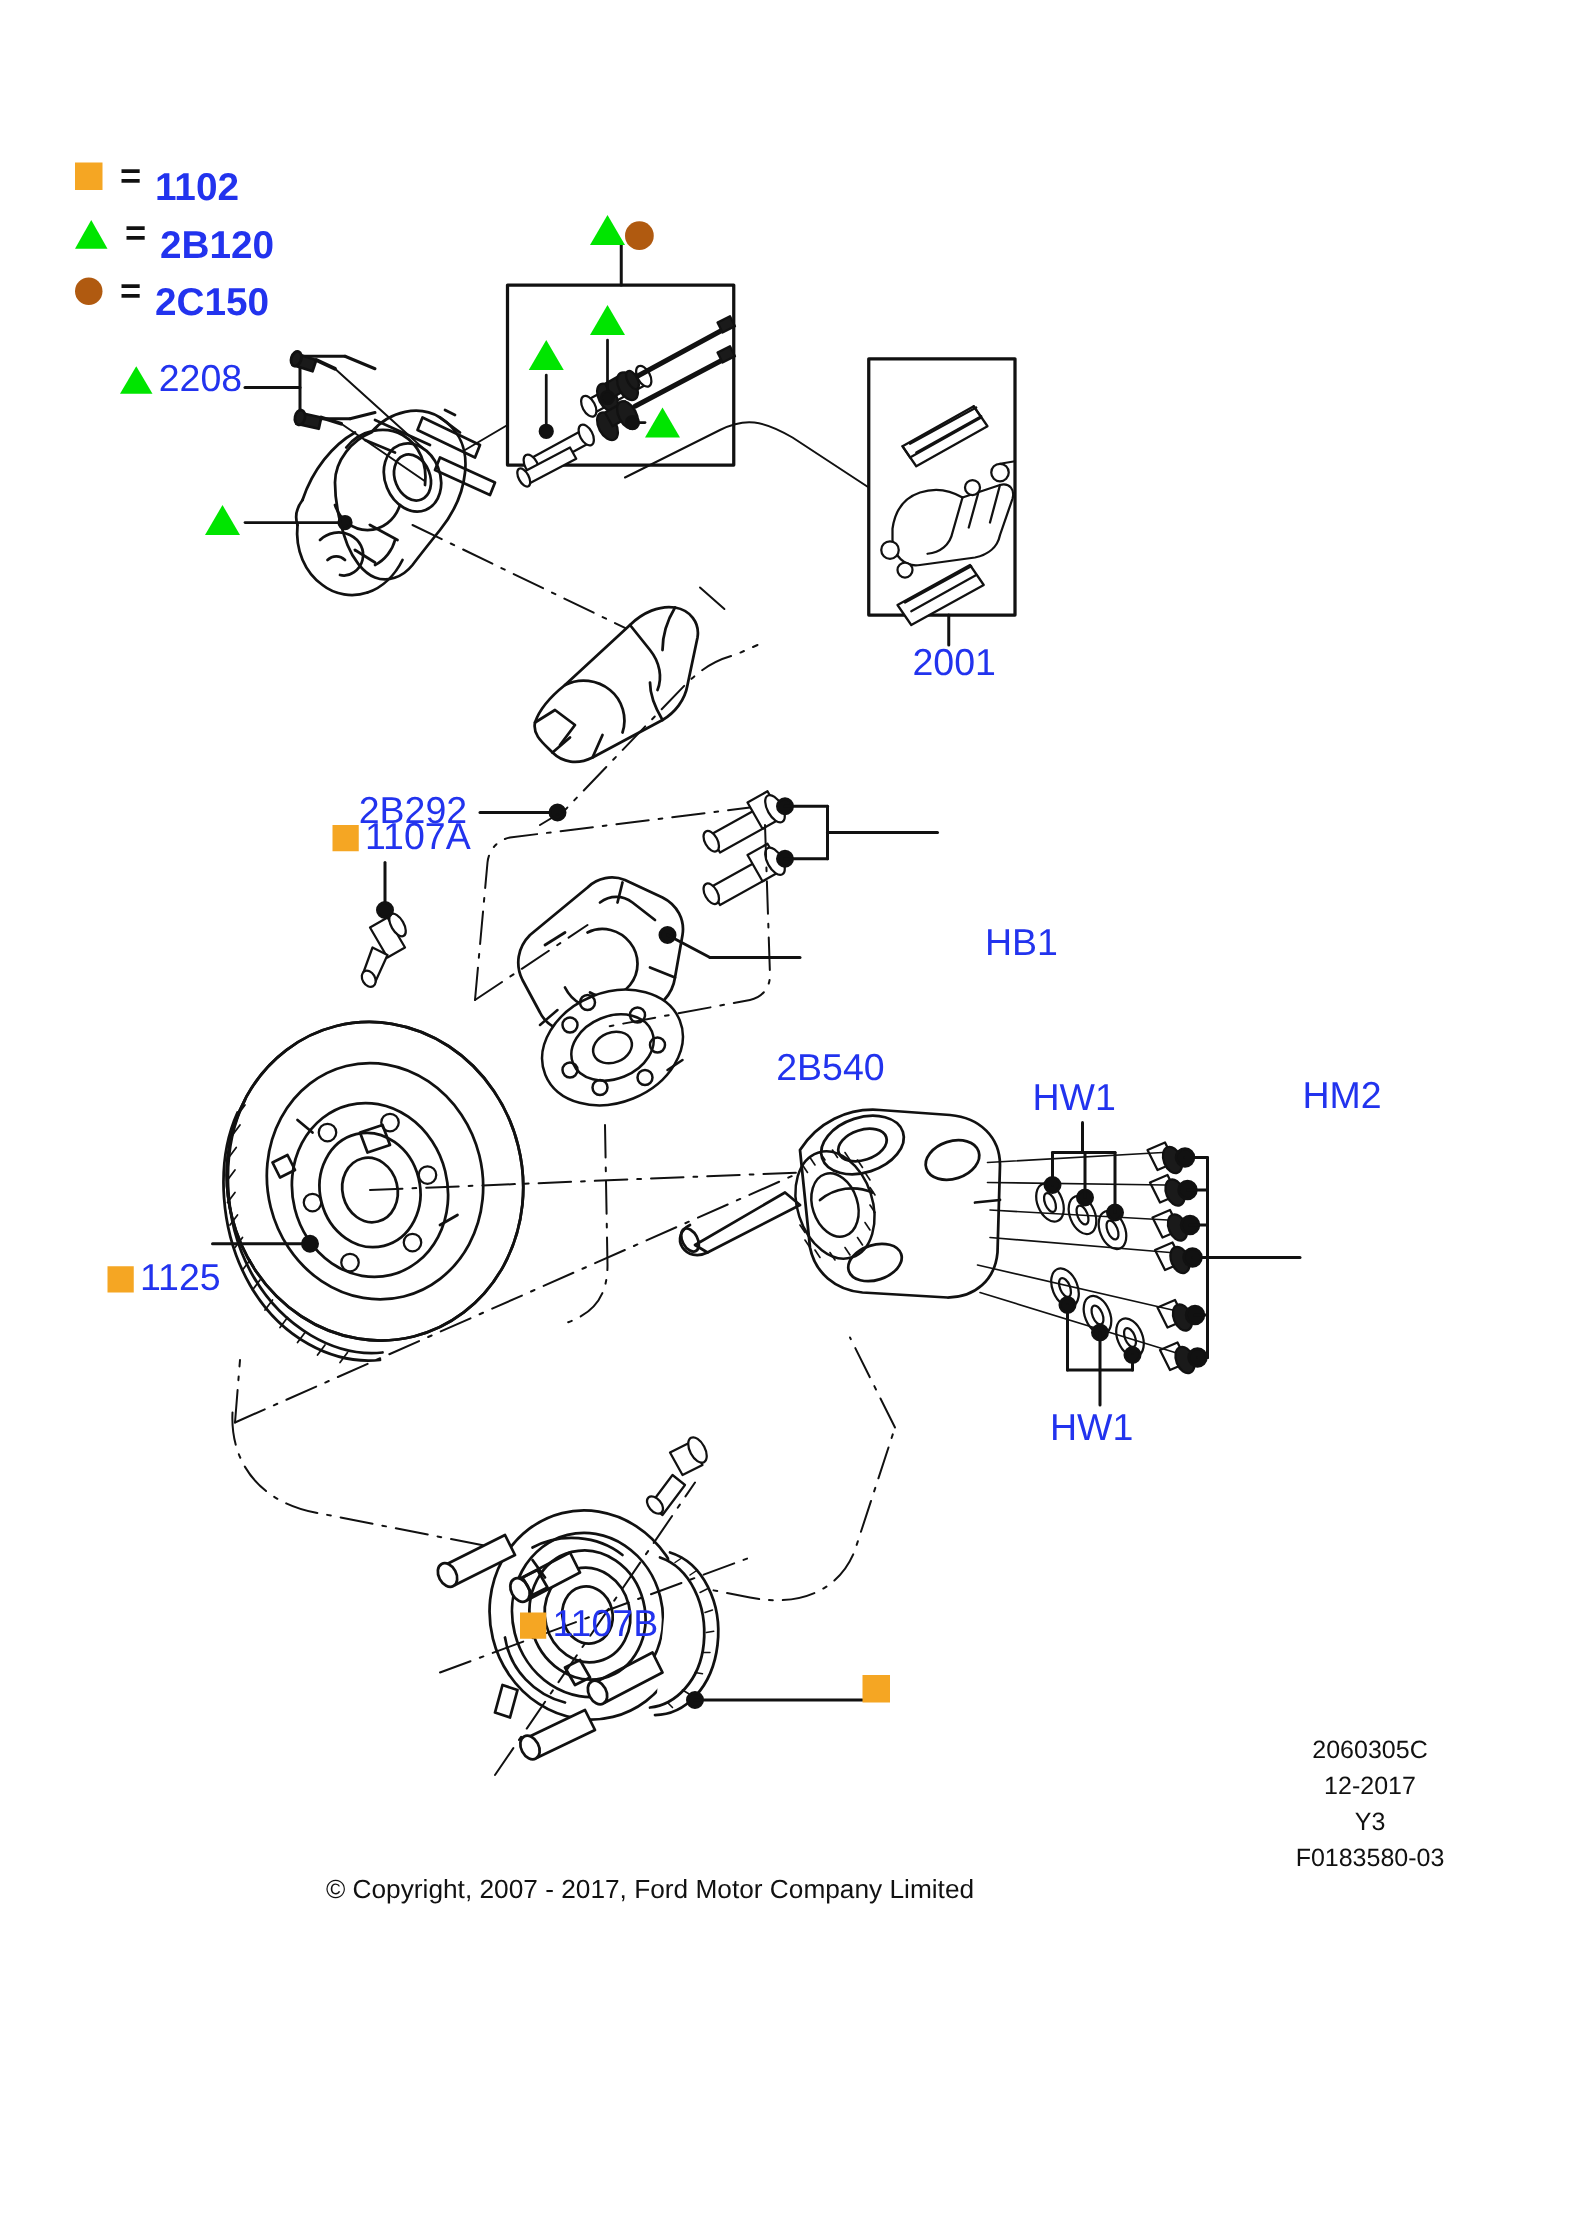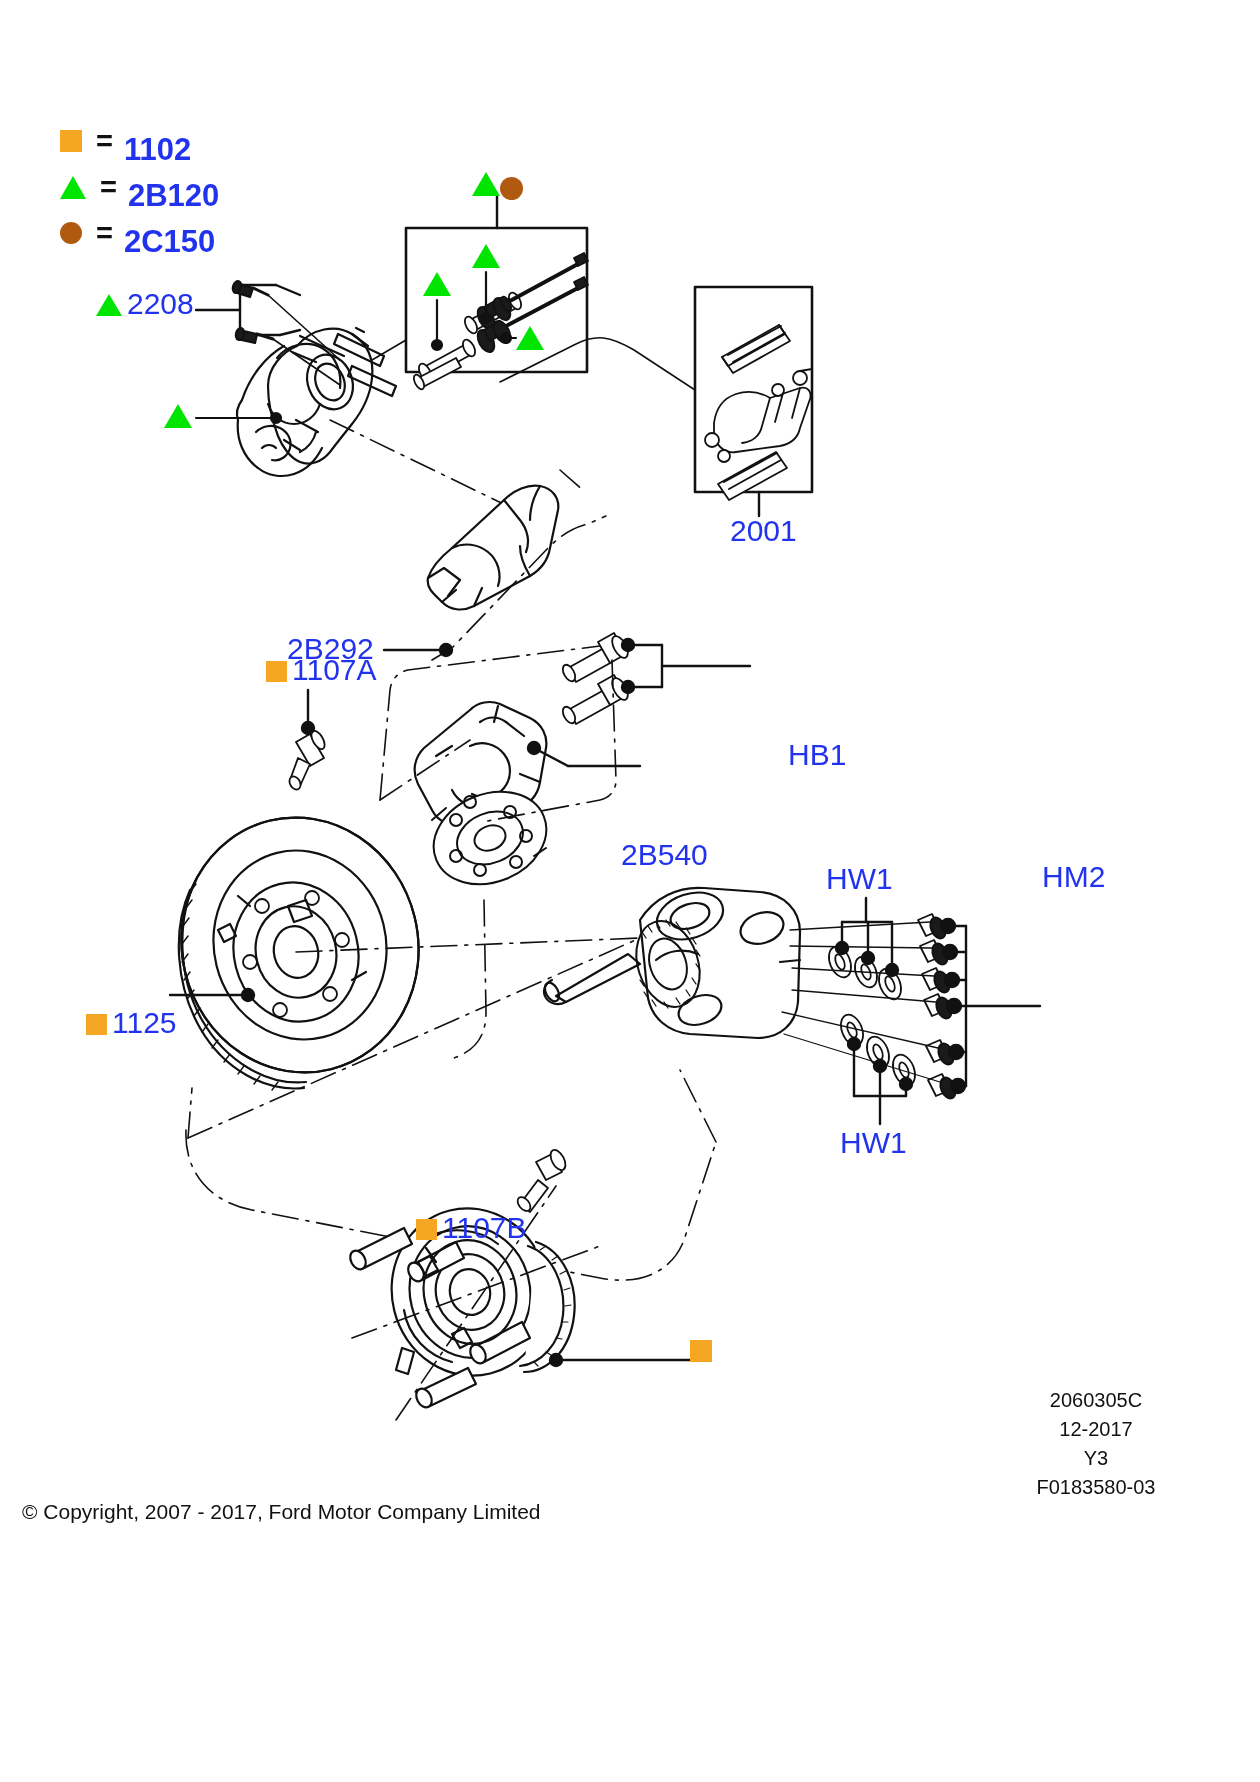--- a/index.html
+++ b/index.html
@@ -33,22 +33,22 @@
   
   .marker{position:absolute;}
   .marker.sq{width:22px;height:22px;background:#F5A623;}
   .marker.tri{width:0;height:0;border-left:14px solid transparent;
       border-right:14px solid transparent;border-bottom:24px solid #00E500;}
   .marker.ci{width:23px;height:23px;border-radius:50%;background:#B05A10;}
 
   
   .footer-right{position:absolute;right:64px;top:1386px;text-align:center;
       width:200px;font-size:20px;color:#111;line-height:1.45;}
-  .copyright{position:absolute;left:0;top:1500px;width:1040px;
-      font-size:21px;color:#111;padding-left:22px;}
+  .copyright{position:absolute;left:0;top:1500px;width:1040px;text-align:center;
+      font-size:21px;color:#111;}
 </style>
 </head>
 <body>
 
 <div class="stage">
 
   <svg class="art" viewBox="0 0 1260 1782">
     <g fill="none" stroke="#111" stroke-width="2.2" stroke-linecap="round" stroke-linejoin="round">
 
       <g stroke-width="2.4">
@@ -619,21 +619,21 @@
   </div>
 
   <div class="lbl" style="left:86px;top:1008px;">
     <span class="mk sq"></span><span>1125</span>
   </div>
 
   <div class="lbl" style="left:266px;top:655px;">
     <span class="mk sq"></span><span>1107A</span>
   </div>
 
-  <div class="lbl" style="left:400px;top:1213px;padding-left:16px;">
+  <div class="lbl" style="left:400px;top:1285px;padding-left:16px;">
     <span class="mk sq"></span><span>1107B</span>
   </div>
 
   <div class="footer-right">
     <div>2060305C</div>
     <div>12-2017</div>
     <div>Y3</div>
     <div>F0183580-03</div>
   </div>
 

